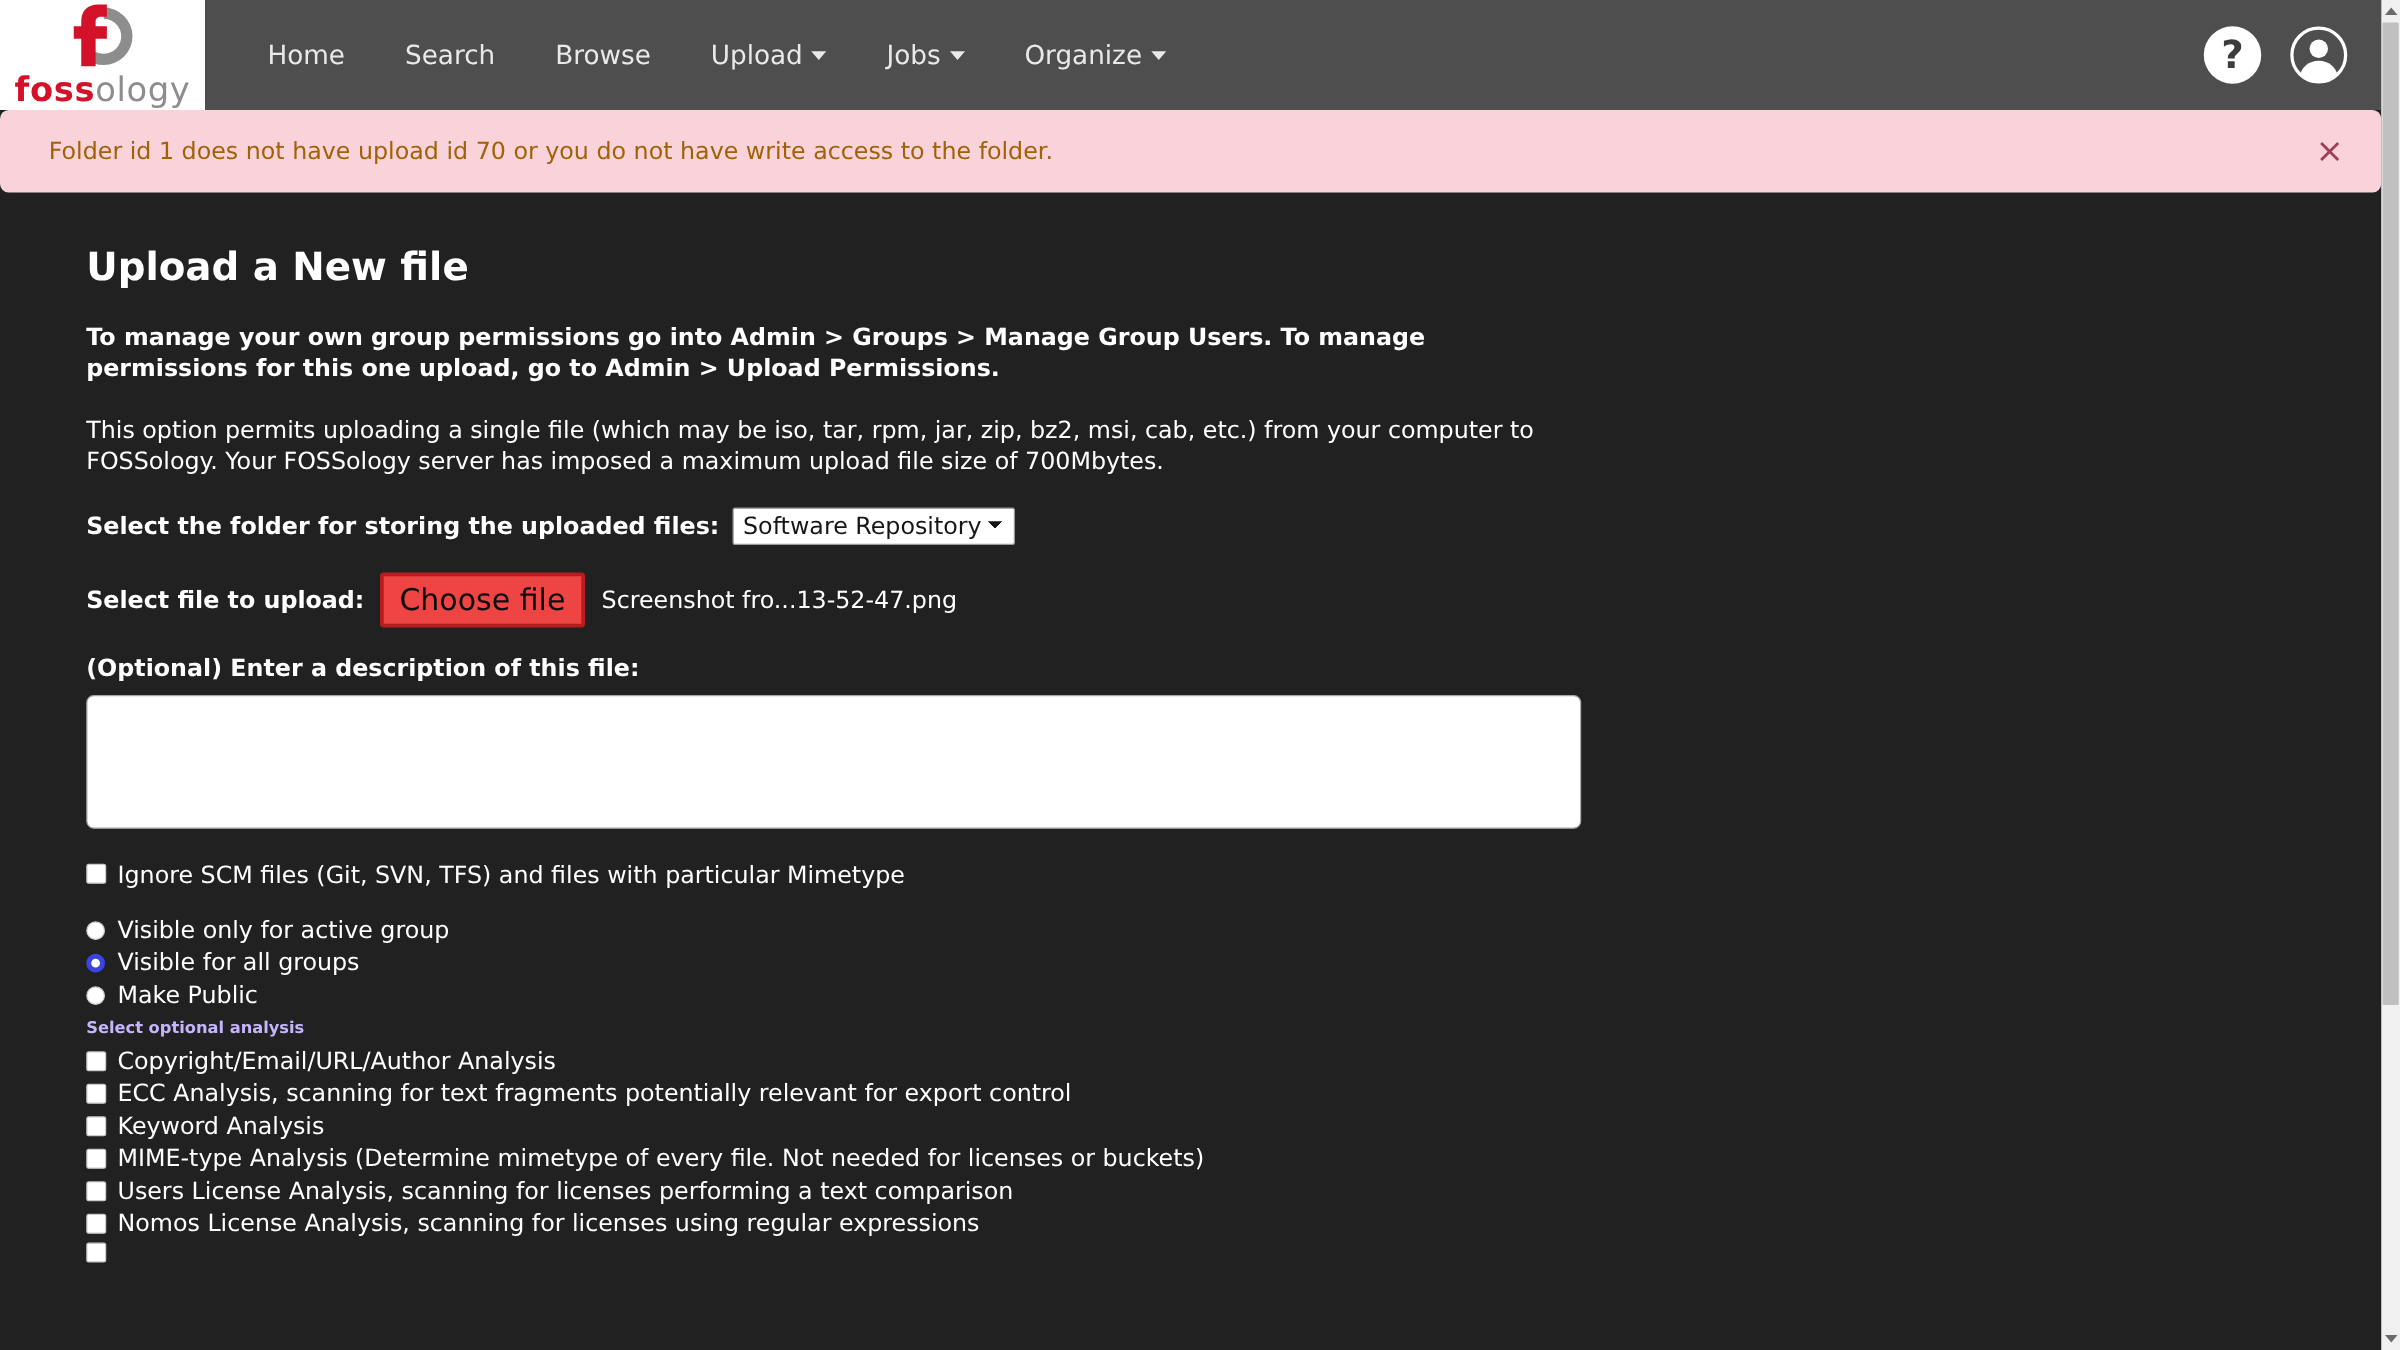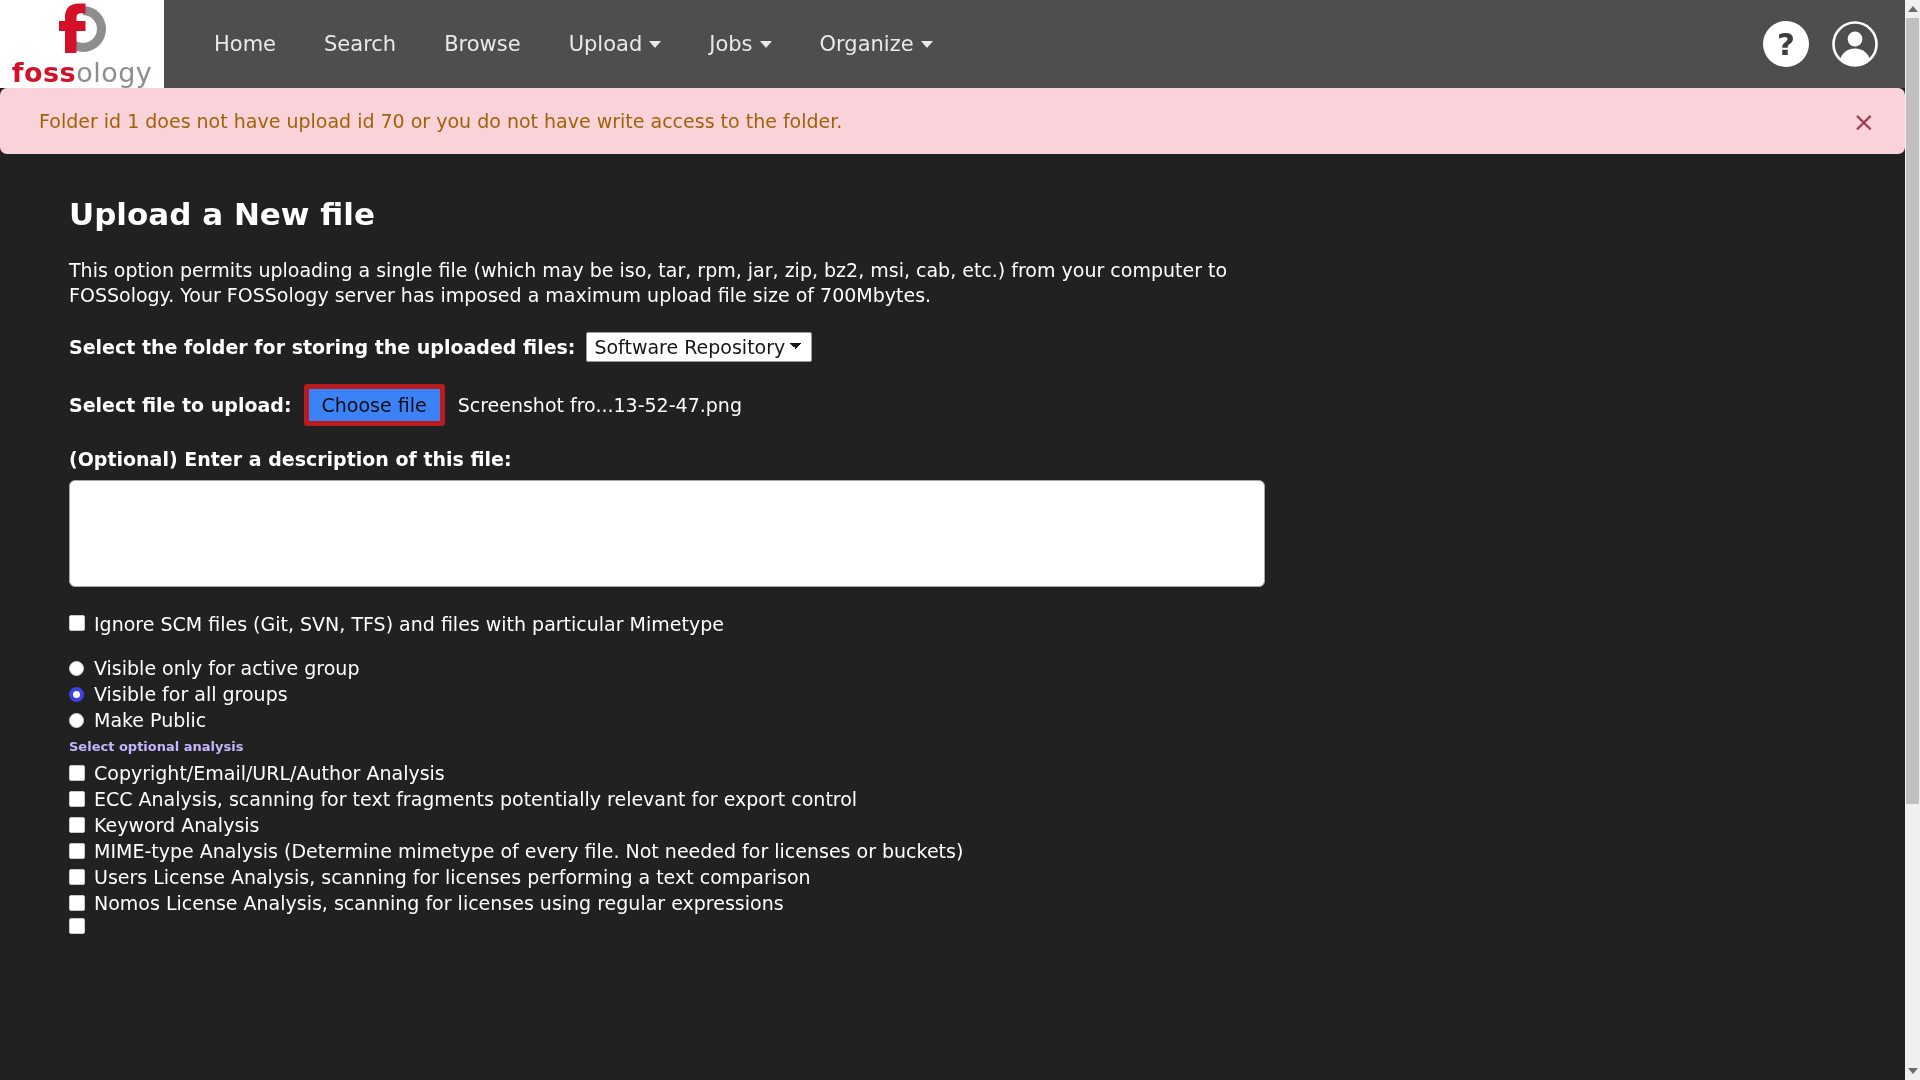--- a/index.html
+++ b/index.html
@@ -166,25 +166,25 @@
       linear-gradient(135deg, #161616 50%, transparent 50%);
     background-position:
       calc(100% - 15px) calc(50% - 1px),
       calc(100% - 9px) calc(50% - 1px);
     background-size: 6px 6px, 6px 6px;
     background-repeat: no-repeat;
   }
 
   .choose-file-btn {
     margin-left: 12px;
-    background: #3b82f6;
-    border: 5px solid #b91c1c;
+    background: #ef4444;
+    border: 3px solid #b91c1c;
     border-radius: 3px;
     color: #0d0d0d;
-    font-size: 19px;
+    font-size: 24px;
     font-family: "DejaVu Sans", "Liberation Sans", sans-serif;
     padding: 5px 13px;
     cursor: pointer;
   }
   .file-name {
     margin-left: 13px;
     color: #ffffff;
     font-size: 19px;
     font-weight: 400;
   }
@@ -354,20 +354,21 @@
 
     <div class="alert">
       <div class="alert-text">Folder id 1 does not have upload id 70 or you do not have write access to the folder.</div>
       <div class="alert-close">×</div>
     </div>
 
     <div class="content">
 
       <div class="page-title">Upload a New file</div>
 
+      <p class="para bold">To manage your own group permissions go into Admin &gt; Groups &gt; Manage Group Users. To manage permissions for this one upload, go to Admin &gt; Upload Permissions.</p>
       <p class="para">This option permits uploading a single file (which may be iso, tar, rpm, jar, zip, bz2, msi, cab, etc.) from your computer to FOSSology. Your FOSSology server has imposed a maximum upload file size of 700Mbytes.</p>
 
       <div class="form-row">
         <span class="form-label">Select the folder for storing the uploaded files:</span>
         <select class="folder-select">
           <option>Software Repository</option>
         </select>
       </div>
 
       <div class="form-row">

